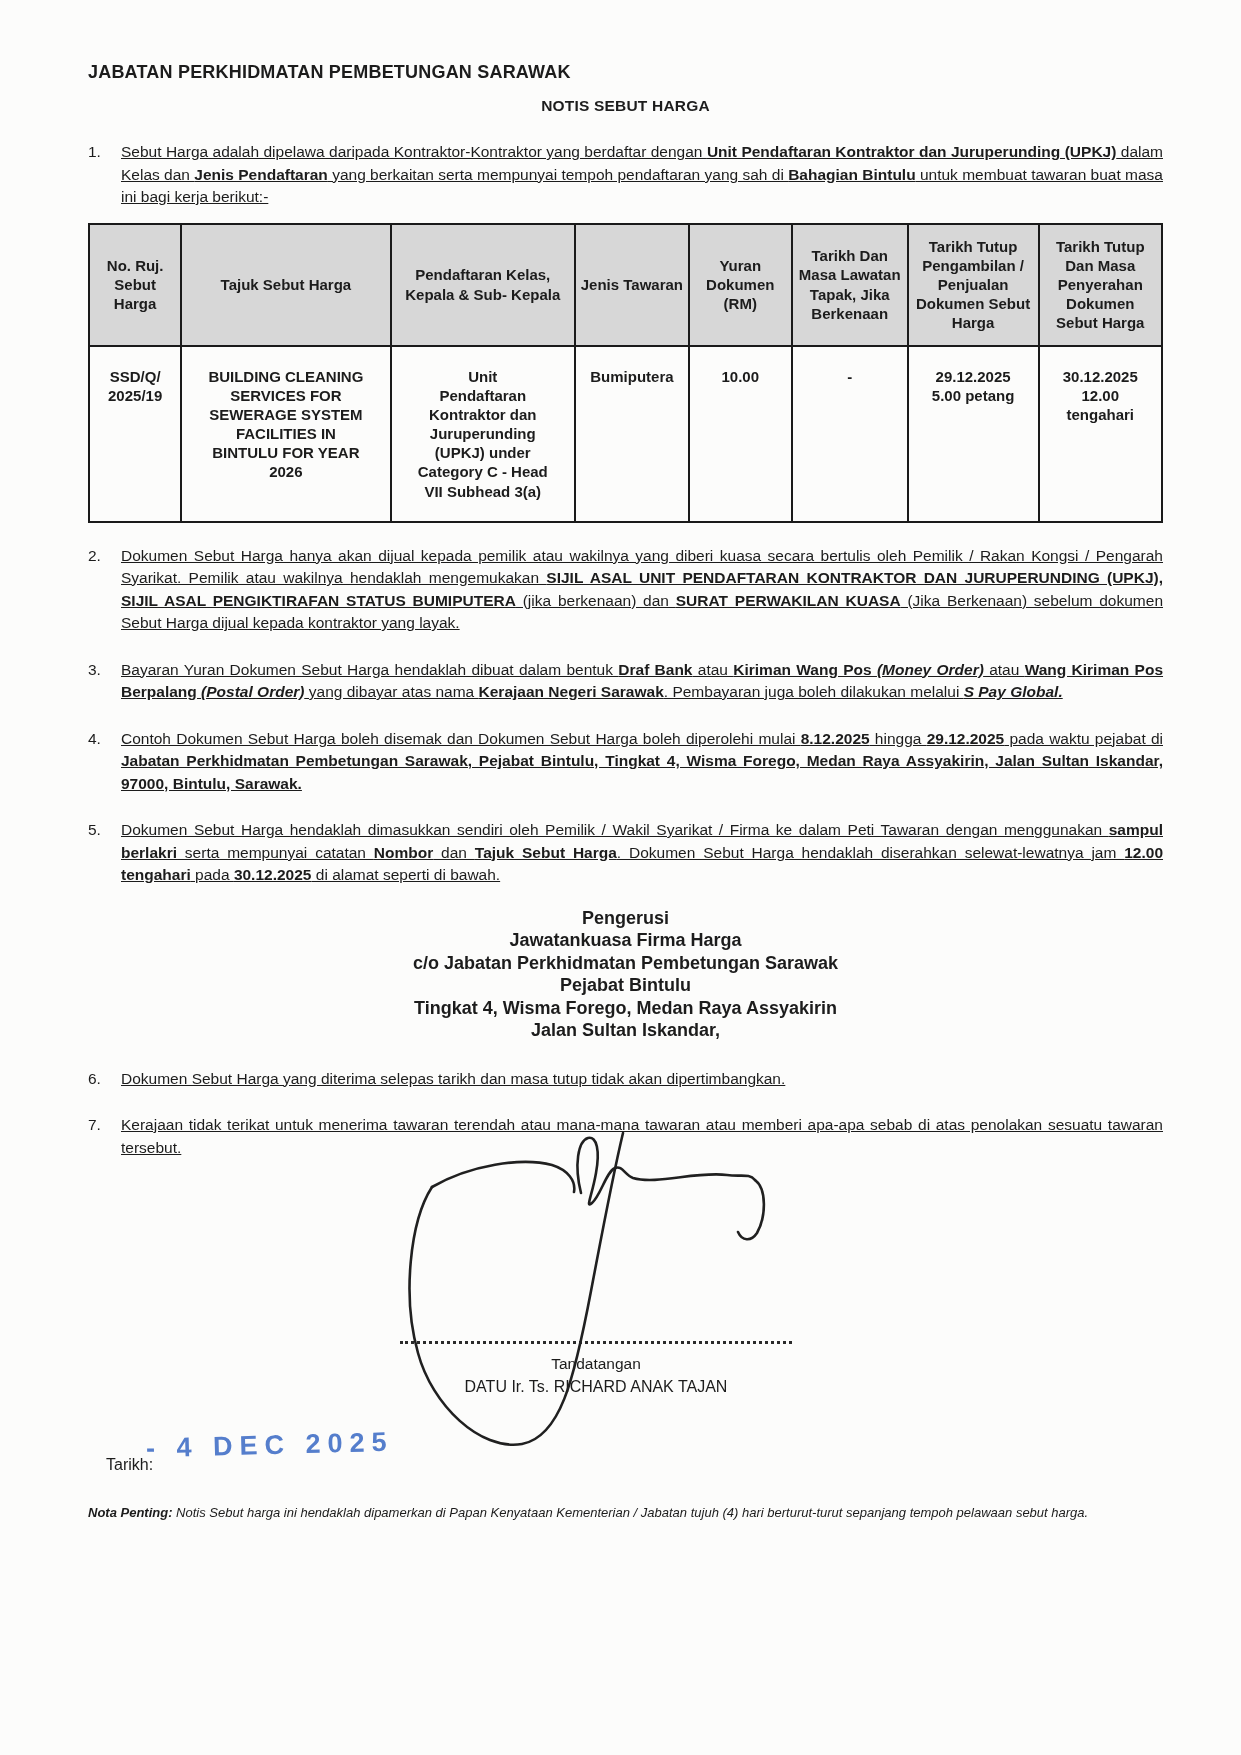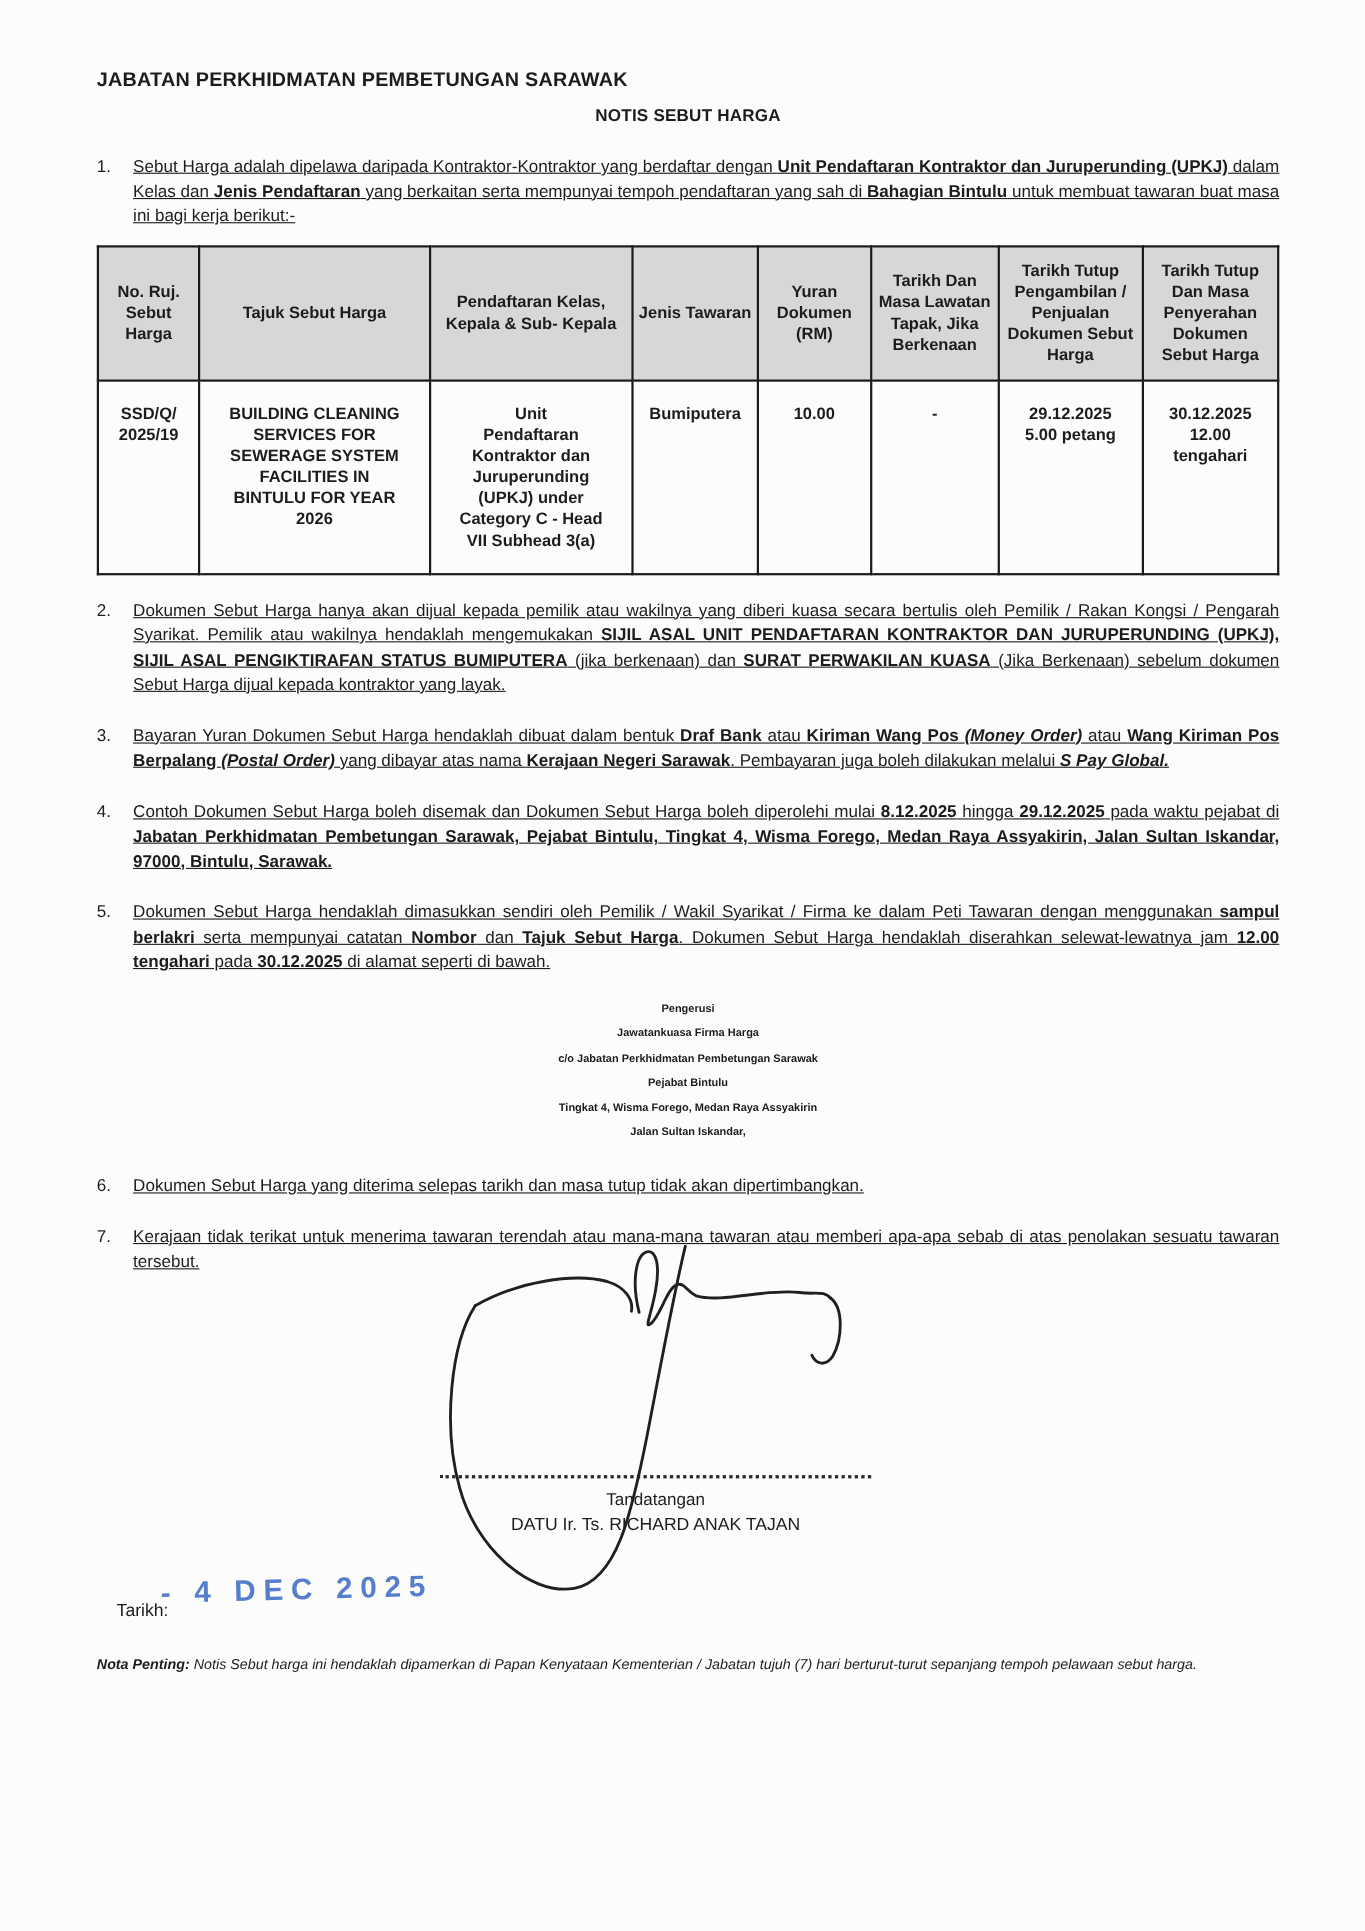--- a/index.html
+++ b/index.html
@@ -47,21 +47,21 @@
     height:122px;vertical-align:middle;
   }
   table.quote td{
     height:176px;vertical-align:top;
     padding-top:20px;
     white-space:pre-line;
     background:#fcfcfb;
   }
   .addr{
     margin-top:20px;text-align:center;font-weight:bold;
-    font-size:10px;line-height:22.5px;
+    font-size:18px;line-height:22.5px;
   }
   .sig-section{position:relative;height:265px;}
   .sig-svg{position:absolute;left:310px;top:-30px;pointer-events:none;}
   .sig-block{
     width:392px;margin-left:312px;padding-top:182px;
     text-align:center;font-size:15.5px;line-height:23px;
   }
   .dotted{border-bottom:3px dotted #2a2a2a;height:0;margin-bottom:8px;}
   .sig-name{font-size:16px;}
   .footer-row{position:relative;height:62px;margin-top:6px;}
@@ -194,16 +194,16 @@
       <div class="sig-name">DATU Ir. Ts. RICHARD ANAK TAJAN</div>
     </div>
   </div>
 
   <div class="footer-row">
     <span class="stamp" style="color: rgb(63, 109, 198);">- 4 DEC 2025</span>
     <span class="tarikh">Tarikh:</span>
   </div>
 
   <div class="nota">
-    <span class="lbl">Nota Penting:</span><span> Notis Sebut harga ini hendaklah dipamerkan di Papan Kenyataan Kementerian / Jabatan tujuh (7) hari berturut-turut sepanjang tempoh pelawaan sebut harga.</span>
+    <span class="lbl">Nota Penting:</span><span> Notis Sebut harga ini hendaklah dipamerkan di Papan Kenyataan Kementerian / Jabatan tujuh (4) hari berturut-turut sepanjang tempoh pelawaan sebut harga.</span>
   </div>
 
 </div>
 
 </body></html>

